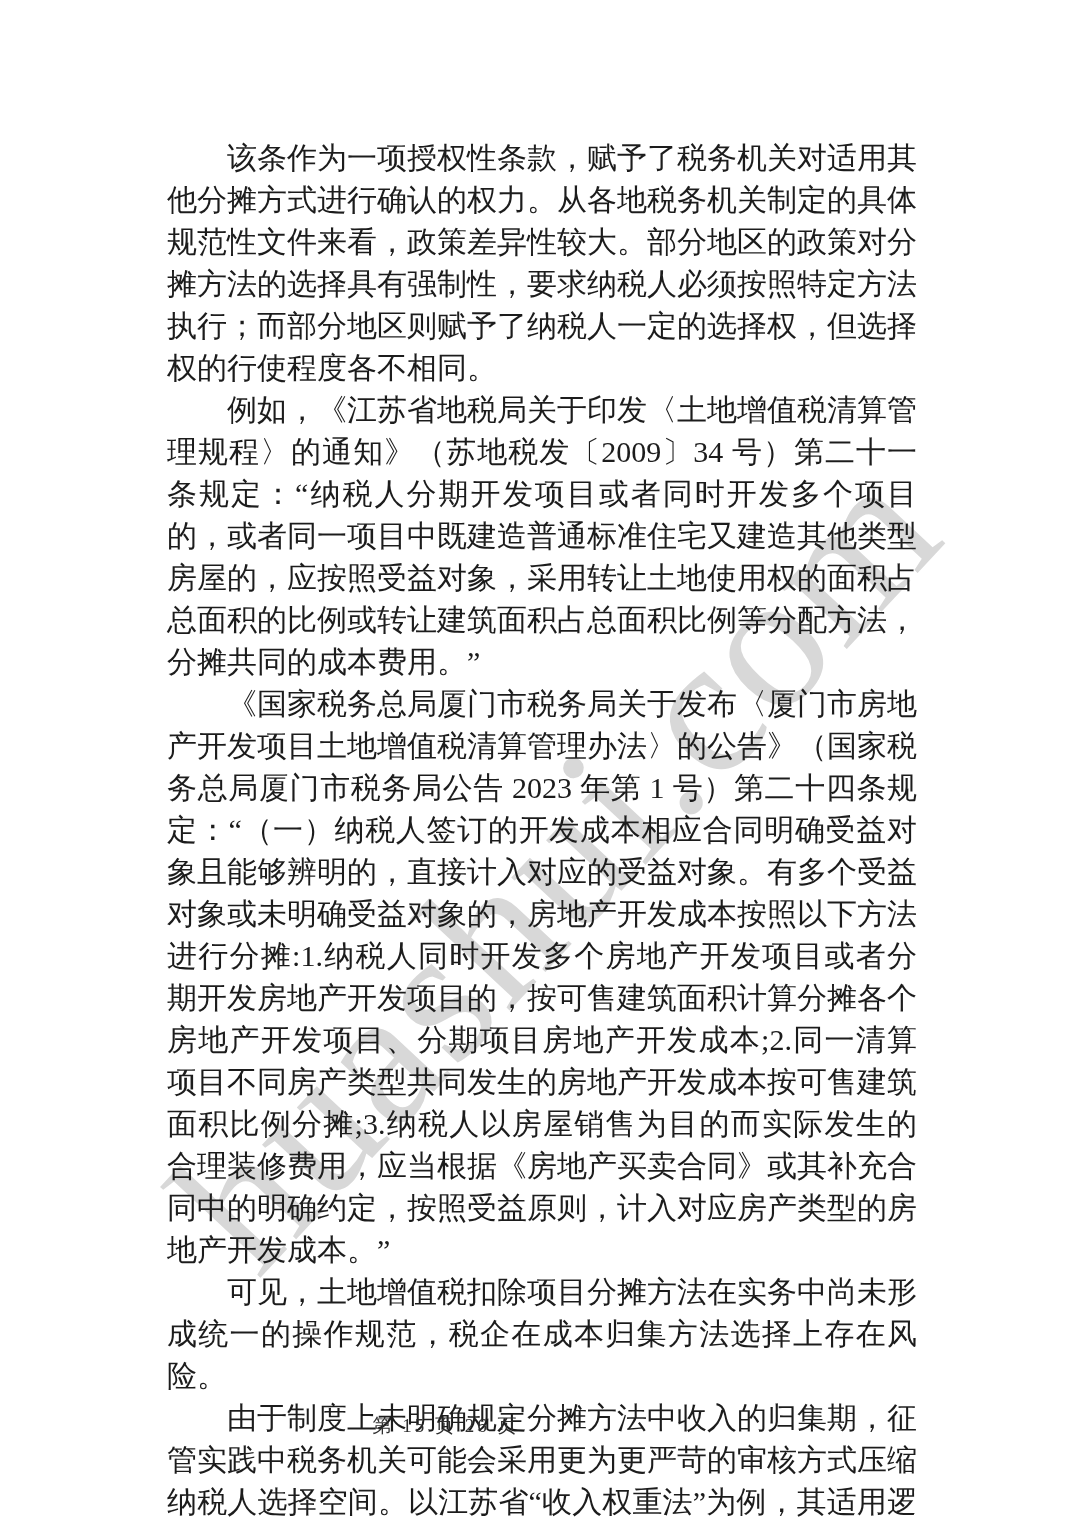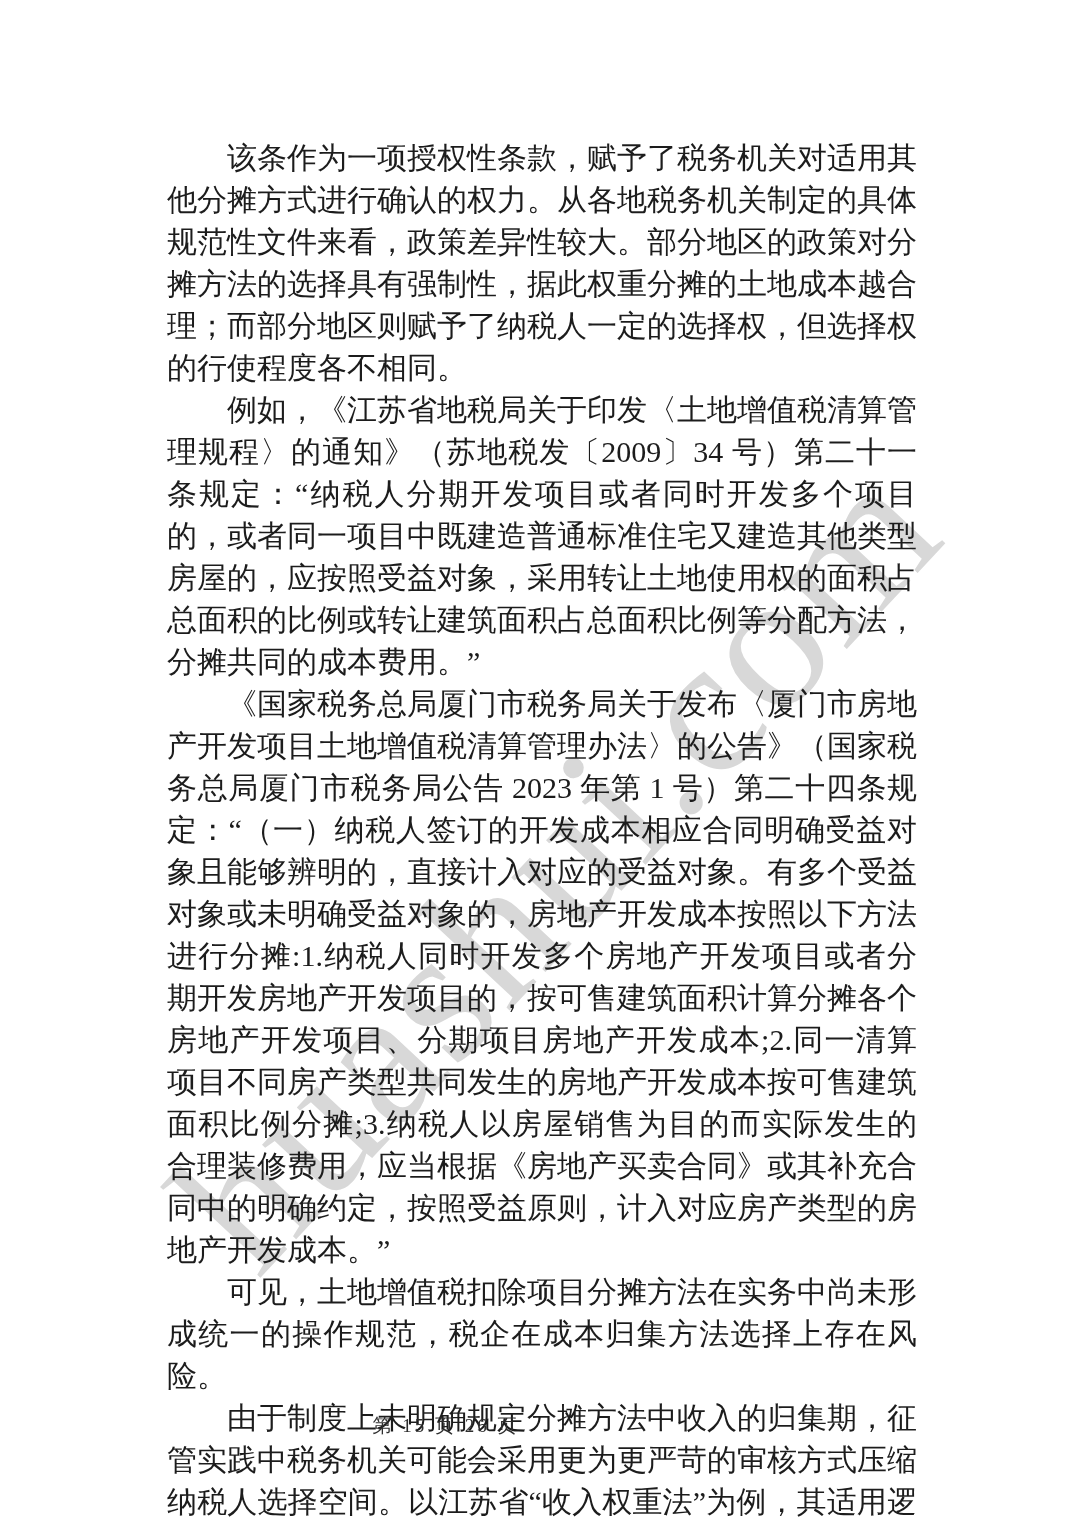--- a/index.html
+++ b/index.html
@@ -59,21 +59,21 @@
   }
 </style>
 </head>
 <body>
 
 <div class="page" style="background: rgb(255, 255, 255);">
 
   <div class="watermark" style="color: rgb(216, 216, 216); transform: translate(-50%, -50%) rotate(-47deg);">huashui.com</div>
 
   <div class="text-block" style="color: rgb(28, 28, 28);">
-      <div class="para">该条作为一项授权性条款，赋予了税务机关对适用其他分摊方式进行确认的权力。从各地税务机关制定的具体规范性文件来看，政策差异性较大。部分地区的政策对分摊方法的选择具有强制性，据此权重分摊的土地成本越合理；而部分地区则赋予了纳税人一定的选择权，但选择权的行使程度各不相同。</div>
+      <div class="para">该条作为一项授权性条款，赋予了税务机关对适用其他分摊方式进行确认的权力。从各地税务机关制定的具体规范性文件来看，政策差异性较大。部分地区的政策对分摊方法的选择具有强制性，要求纳税人必须按照特定方法执行；而部分地区则赋予了纳税人一定的选择权，但选择权的行使程度各不相同。</div>
       <div class="para">例如，《江苏省地税局关于印发〈土地增值税清算管理规程〉的通知》（苏地税发〔2009〕34 号）第二十一条规定：“纳税人分期开发项目或者同时开发多个项目的，或者同一项目中既建造普通标准住宅又建造其他类型房屋的，应按照受益对象，采用转让土地使用权的面积占总面积的比例或转让建筑面积占总面积比例等分配方法，分摊共同的成本费用。”</div>
       <div class="para">《国家税务总局厦门市税务局关于发布〈厦门市房地产开发项目土地增值税清算管理办法〉的公告》（国家税务总局厦门市税务局公告 2023 年第 1 号）第二十四条规定：“（一）纳税人签订的开发成本相应合同明确受益对象且能够辨明的，直接计入对应的受益对象。有多个受益对象或未明确受益对象的，房地产开发成本按照以下方法进行分摊:1.纳税人同时开发多个房地产开发项目或者分期开发房地产开发项目的，按可售建筑面积计算分摊各个房地产开发项目、分期项目房地产开发成本;2.同一清算项目不同房产类型共同发生的房地产开发成本按可售建筑面积比例分摊;3.纳税人以房屋销售为目的而实际发生的合理装修费用，应当根据《房地产买卖合同》或其补充合同中的明确约定，按照受益原则，计入对应房产类型的房地产开发成本。”</div>
       <div class="para">可见，土地增值税扣除项目分摊方法在实务中尚未形成统一的操作规范，税企在成本归集方法选择上存在风险。</div>
       <div class="para">由于制度上未明确规定分摊方法中收入的归集期，征管实践中税务机关可能会采用更为更严苛的审核方式压缩纳税人选择空间。以江苏省“收入权重法”为例，其适用逻辑是在项目未全部完成销售的情况下，各类房地产转让收入需要按销售比例换算，销售比例越高，换算的收入越接近实际收入，计算的权重与实际权重越接近，据此权重分摊的土地成本越合理。因而，采用“收入权重法”时需要同时满足各类房地产销售比例达到 85%的要件。作为江苏省的创新举措，收入权重法有效解决了同一项目不同类型房地产的土地增值差异过大且盈亏不能相互弥补的问题，能够大幅度降低纳税人的不合理负担。但是，由于收入权重法会</div>
     </div>
 
   <div class="footer">第 15 页 26 页</div>
 
 </div>
 

